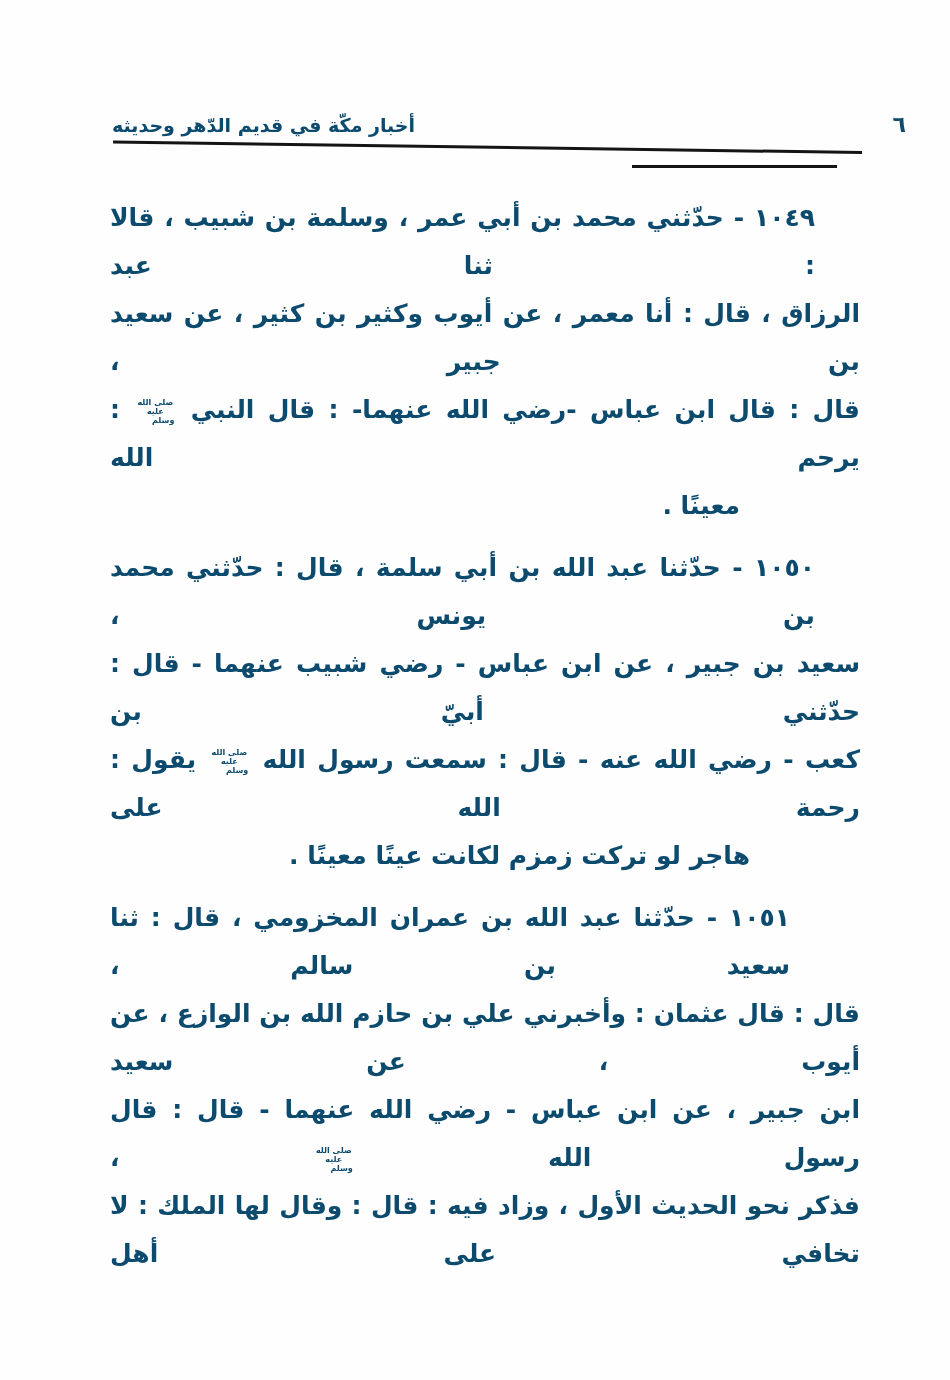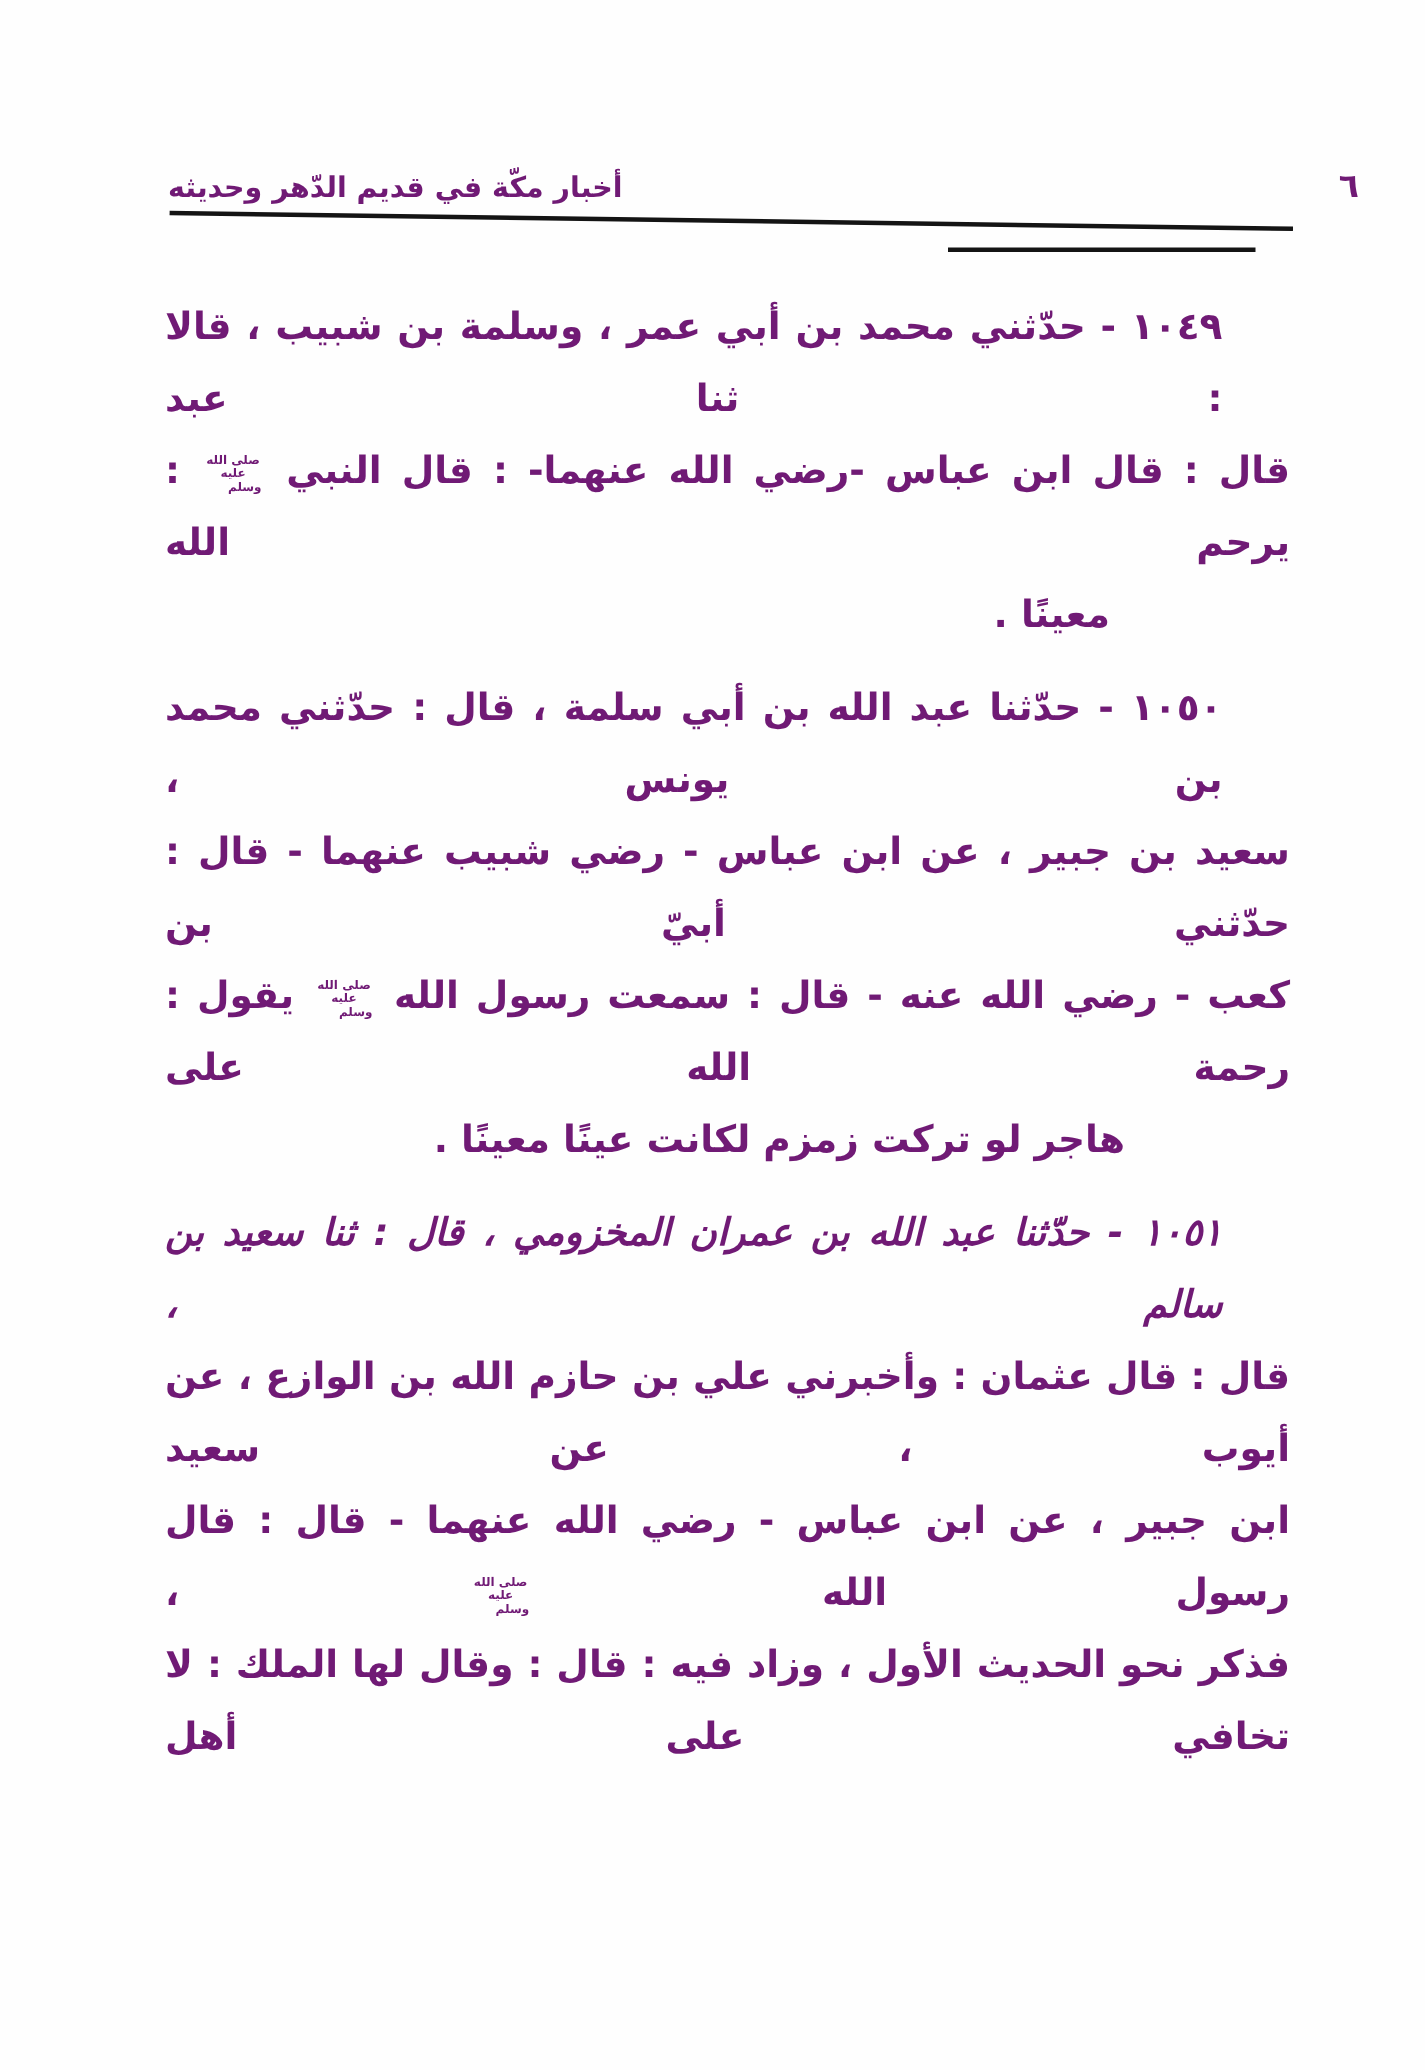--- a/index.html
+++ b/index.html
@@ -1,21 +1,21 @@
 <!DOCTYPE html>
 <html lang="ar" dir="rtl"><head>
 <meta charset="utf-8">
 <style>
   html,body{margin:0;padding:0;background:#d9d9d9;}
   .page{
     position:relative;
     width:950px;height:1380px;
     margin:0 auto;
     background:#fefefe;
-    color:#701a75;
+    color:#0c4a6e;
     font-family:"DejaVu Sans",sans-serif;
     font-weight:700;
     overflow:hidden;
     direction:rtl;
   }
   
   .header{
     display:flex;
     flex-direction:row-reverse; 
     justify-content:space-between;
@@ -67,30 +67,31 @@
     <span class="running-title">أخبار مكّة في قديم الدّهر وحديثه</span>
     <span class="pagenum">٦</span>
   </div>
 
   <div class="rule-main"></div>
   <div class="rule-sub"></div>
 
   <div class="body">
       <div class="para">
         <div class="ln fill" style="margin-right: 45px;">١٠٤٩ - حدّثني محمد بن أبي عمر ، وسلمة بن شبيب ، قالا : ثنا عبد</div>
+        <div class="ln fill">الرزاق ، قال : أنا معمر ، عن أيوب وكثير بن كثير ، عن سعيد بن جبير ،</div>
         <div class="ln fill">قال : قال ابن عباس -رضي الله عنهما- : قال النبي <span class="salla">صلى الله عليه وسلم</span> : يرحم الله</div>
         <div class="ln short" style="margin-right: 120px; text-align: right;">معينًا .</div>
       </div>
       <div class="para">
         <div class="ln fill" style="margin-right: 45px;">١٠٥٠ - حدّثنا عبد الله بن أبي سلمة ، قال : حدّثني محمد بن يونس ،</div>
         <div class="ln fill">سعيد بن جبير ، عن ابن عباس - رضي شبيب عنهما - قال : حدّثني أبيّ بن</div>
         <div class="ln fill">كعب - رضي الله عنه - قال : سمعت رسول الله <span class="salla">صلى الله عليه وسلم</span> يقول : رحمة الله على</div>
         <div class="ln short" style="margin-right: 110px;">هاجر لو تركت زمزم لكانت عينًا معينًا .</div>
       </div>
       <div class="para">
-        <div class="ln fill" style="margin-right: 45px; font-style: italic;">١٠٥١ - حدّثنا عبد الله بن عمران المخزومي ، قال : ثنا سعيد بن سالم ،</div>
+        <div class="ln fill" style="margin-right: 70px;">١٠٥١ - حدّثنا عبد الله بن عمران المخزومي ، قال : ثنا سعيد بن سالم ،</div>
         <div class="ln fill">قال : قال عثمان : وأخبرني علي بن حازم الله بن الوازع ، عن أيوب ، عن سعيد</div>
         <div class="ln fill">ابن جبير ، عن ابن عباس - رضي الله عنهما - قال : قال رسول الله <span class="salla">صلى الله عليه وسلم</span> ،</div>
         <div class="ln fill">فذكر نحو الحديث الأول ، وزاد فيه : قال : وقال لها الملك : لا تخافي على أهل</div>
       </div>
     </div>
 
 </div>
 
 </body></html>

